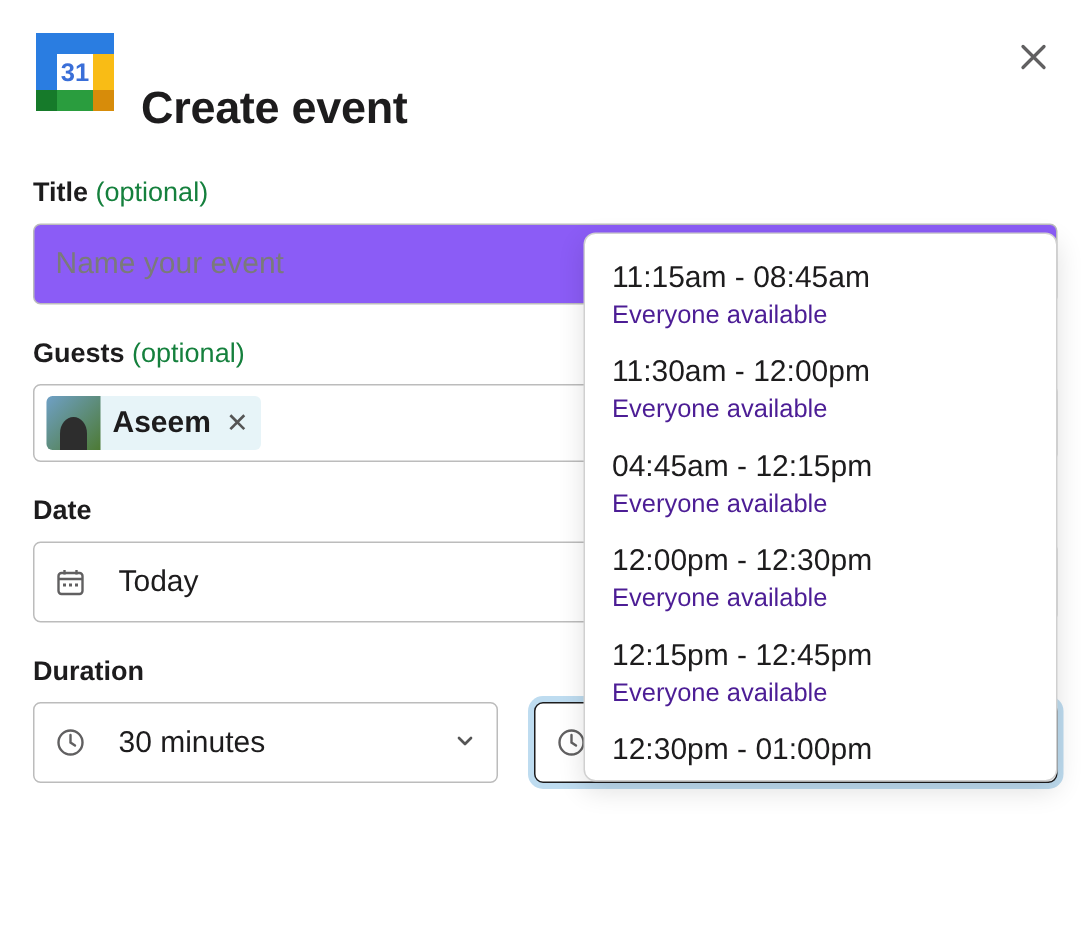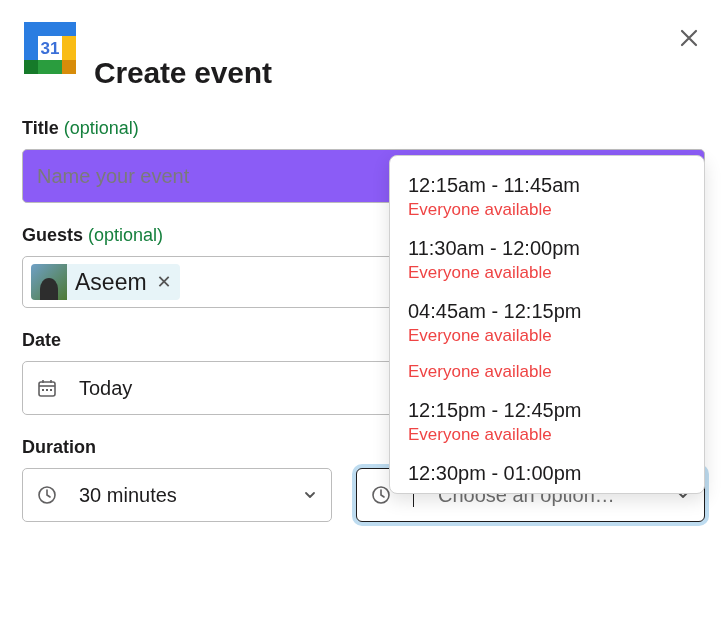--- a/index.html
+++ b/index.html
@@ -91,21 +91,21 @@
     overflow: hidden;
   }
   .chip-avatar::after {
     content: "";
     position: absolute;
     bottom: 0; left: 50%; transform: translateX(-50%);
     width: 18px; height: 22px;
     background: #2d2d2d;
     border-radius: 50% 50% 0 0;
   }
-  .chip-name { font-size: 23px; font-weight: 400; }
+  .chip-name { font-size: 20px; font-weight: 700; }
   .chip-x { font-size: 18px; color: #555; cursor: pointer; padding-left: 2px; }
   .select-box {
     width: 100%;
     height: 54px;
     border: 1px solid #bcbcbc;
     border-radius: 5px;
     padding: 0 14px;
     display: flex;
     align-items: center;
     gap: 22px;
@@ -152,21 +152,21 @@
     box-shadow: 0 6px 18px rgba(0,0,0,0.12);
     padding: 10px 0 2px 0;
     z-index: 50;
     overflow: hidden;
   }
   .dropdown-item {
     padding: 6px 18px 8px 18px;
     cursor: pointer;
   }
   .dd-time { font-size: 20px; color: #1d1c1d; line-height: 1.35; }
-  .dd-sub { font-size: 17px; color: #ef4444; line-height: 1.3; }
+  .dd-sub { font-size: 17px; color: #4c1d95; line-height: 1.3; }
   .dropdown-item.nosub { padding-bottom: 4px; }
 </style>
 </head>
 <body>
 
 <div class="modal">
 
   <div class="header">
     <div class="app-icon">
       <svg viewBox="0 0 56 56">
@@ -263,32 +263,33 @@
             </svg>
         </span>
       </div>
     </div>
   </div>
 
 </div>
 
 <div class="dropdown">
   <div class="dropdown-item">
-    <div class="dd-time">12:15am - 11:45am</div>
+    <div class="dd-time">11:15am - 08:45am</div>
     <div class="dd-sub">Everyone available</div>
   </div>
   <div class="dropdown-item">
     <div class="dd-time">11:30am - 12:00pm</div>
     <div class="dd-sub">Everyone available</div>
   </div>
   <div class="dropdown-item">
     <div class="dd-time">04:45am - 12:15pm</div>
     <div class="dd-sub">Everyone available</div>
   </div>
   <div class="dropdown-item">
+    <div class="dd-time">12:00pm - 12:30pm</div>
     <div class="dd-sub">Everyone available</div>
   </div>
   <div class="dropdown-item">
     <div class="dd-time">12:15pm - 12:45pm</div>
     <div class="dd-sub">Everyone available</div>
   </div>
   <div class="dropdown-item nosub">
     <div class="dd-time">12:30pm - 01:00pm</div>
   </div>
 </div>

